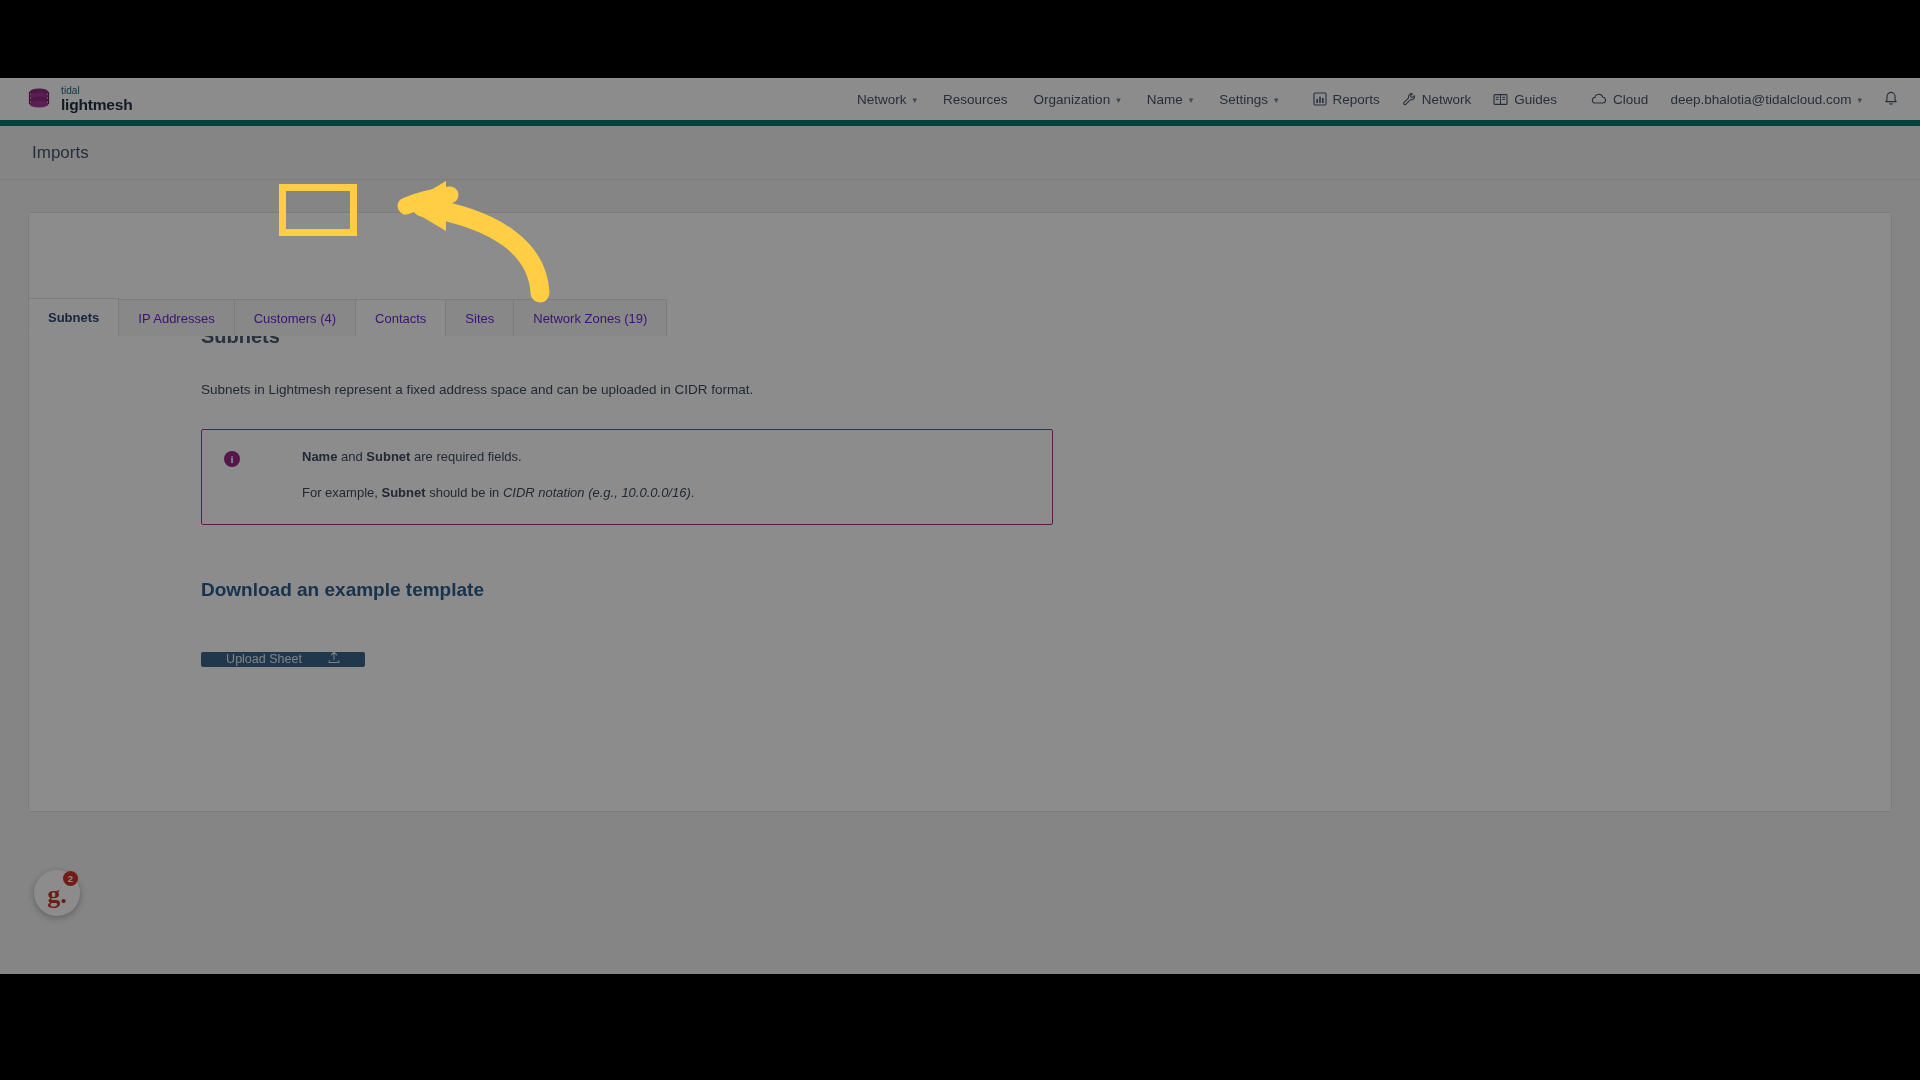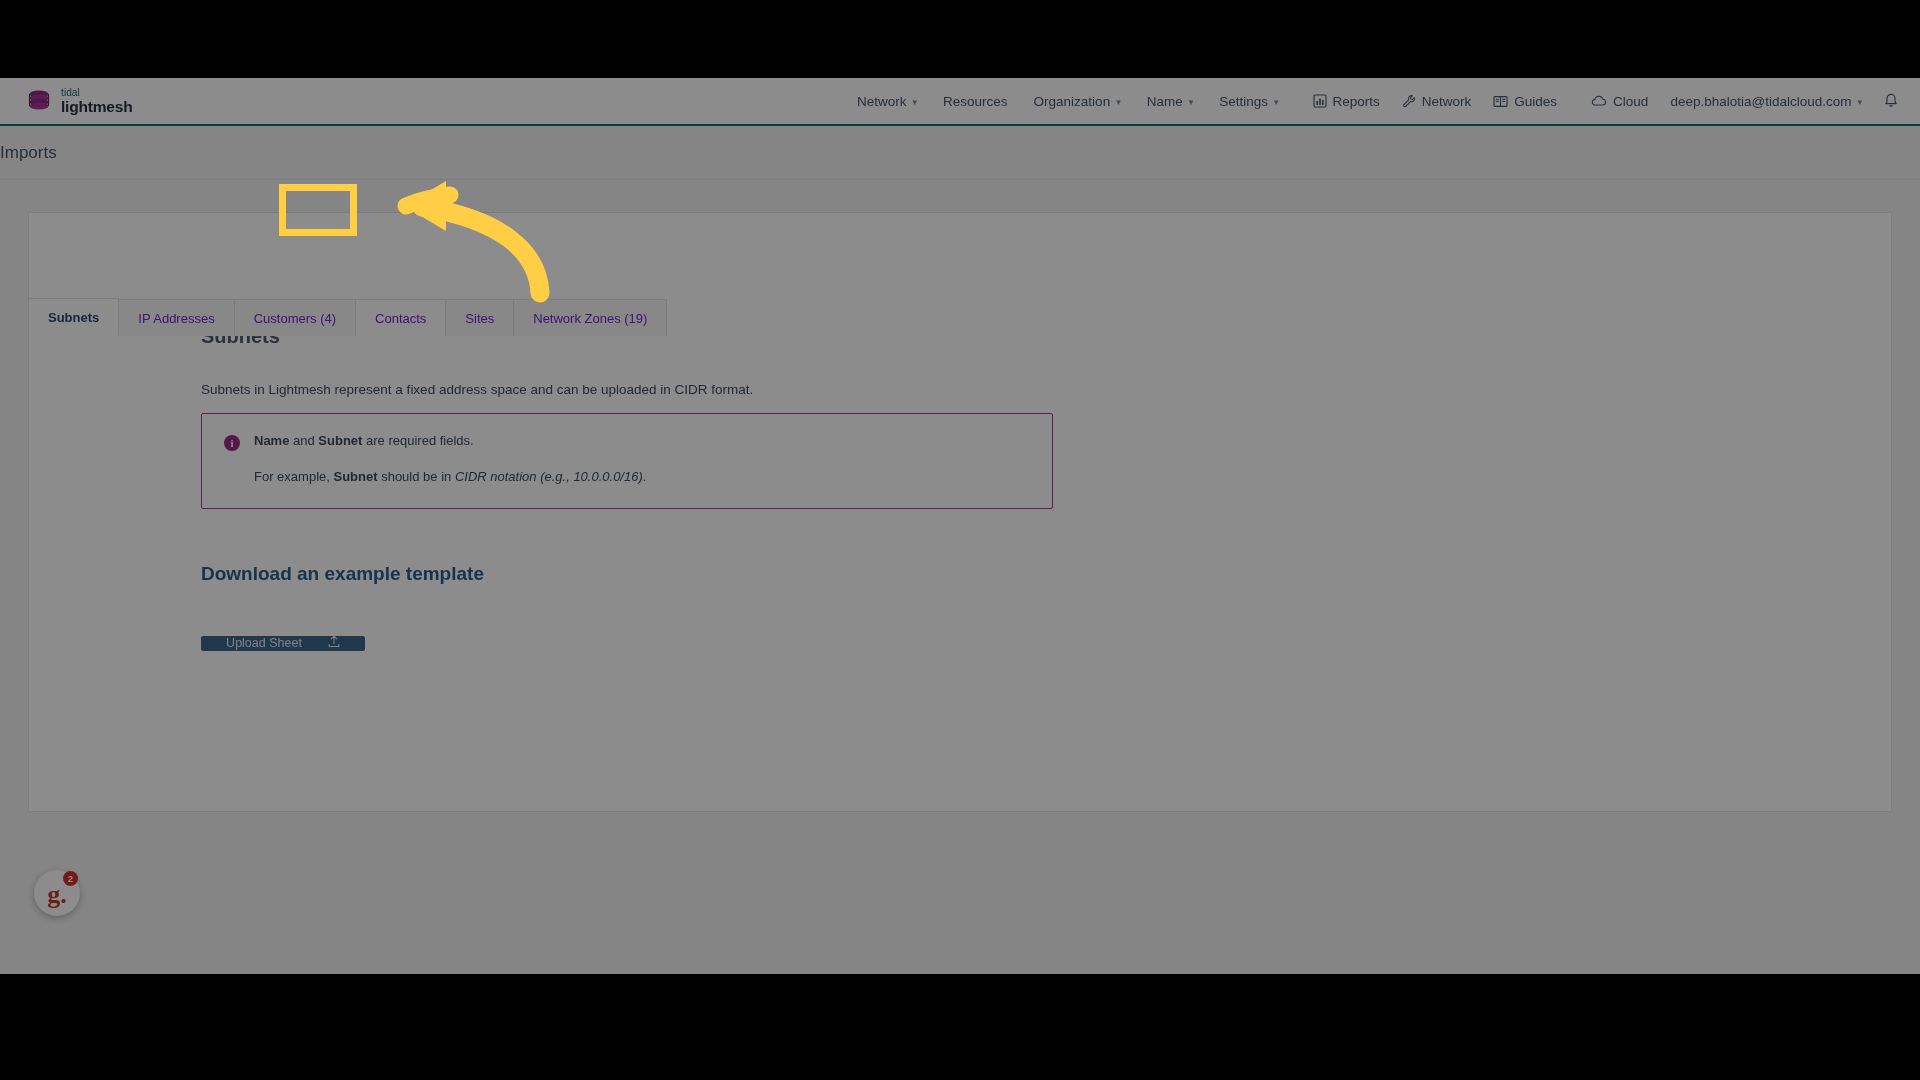--- a/index.html
+++ b/index.html
@@ -30,21 +30,21 @@
     width: 1920px; height: 896px;
     background: rgba(0,0,0,0.45);
     pointer-events: none;
     z-index: 50;
   }
 
   
   .topnav {
     height: 48px;
     background: #ffffff;
-    border-bottom: 2px solid #0f766e;
+    border-bottom: 6px solid #0f766e;
     display: flex;
     align-items: center;
     padding: 0 22px 0 26px;
     position: relative;
   }
   .brand { display: flex; align-items: center; gap: 9px; }
   .brand-logo { width: 26px; height: 26px; display:block; }
   .brand-words { line-height: 1; }
   .brand-tidal {
     display: block;
@@ -91,20 +91,21 @@
   .nav-ico { display: inline-flex; align-items: center; color: #46566f; }
   .bell-btn { display:inline-flex; align-items:center; color:#46566f; cursor:pointer; }
 
   
   .page-header {
     height: 54px;
     background: #f2f2f2;
     border-bottom: 1px solid #e0e3e7;
     display: flex;
     align-items: center;
+    padding-left: 32px;
   }
   .page-title {
     font-size: 17px;
     color: #45566e;
     font-weight: 400;
   }
 
   
   .card-wrap {
     padding: 32px 28px 0 28px;
@@ -174,21 +175,21 @@
   }
   .sec-title {
     font-size: 20px;
     color: #4a5a72;
     font-weight: 700;
     margin-bottom: 34px;
   }
   .sec-desc {
     font-size: 13.5px;
     color: #3e4c61;
-    margin-bottom: 16px;
+    margin-bottom: 32px;
   }
 
   .info-box {
     width: 852px;
     border: 1px solid #a23b8e;
     border-radius: 2px;
     padding: 18px 22px 22px 22px;
     display: flex;
     gap: 14px;
     margin-bottom: 54px;
@@ -205,20 +206,21 @@
     text-align: center;
     font-family: "Liberation Serif", serif;
     margin-top: 3px;
   }
   .info-lines { flex: 1 1 auto; }
   .info-line {
     font-size: 13px;
     color: #3e4c61;
     margin-bottom: 18px;
     line-height: 1.4;
+    margin-left: 48px;
   }
   .info-line:last-child { margin-bottom: 0; }
   .info-line b { font-weight: 700; }
   .info-line i { font-style: italic; }
 
   .dl-link {
     display: inline-block;
     font-size: 19px;
     font-weight: 700;
     color: #2a5d8f;

